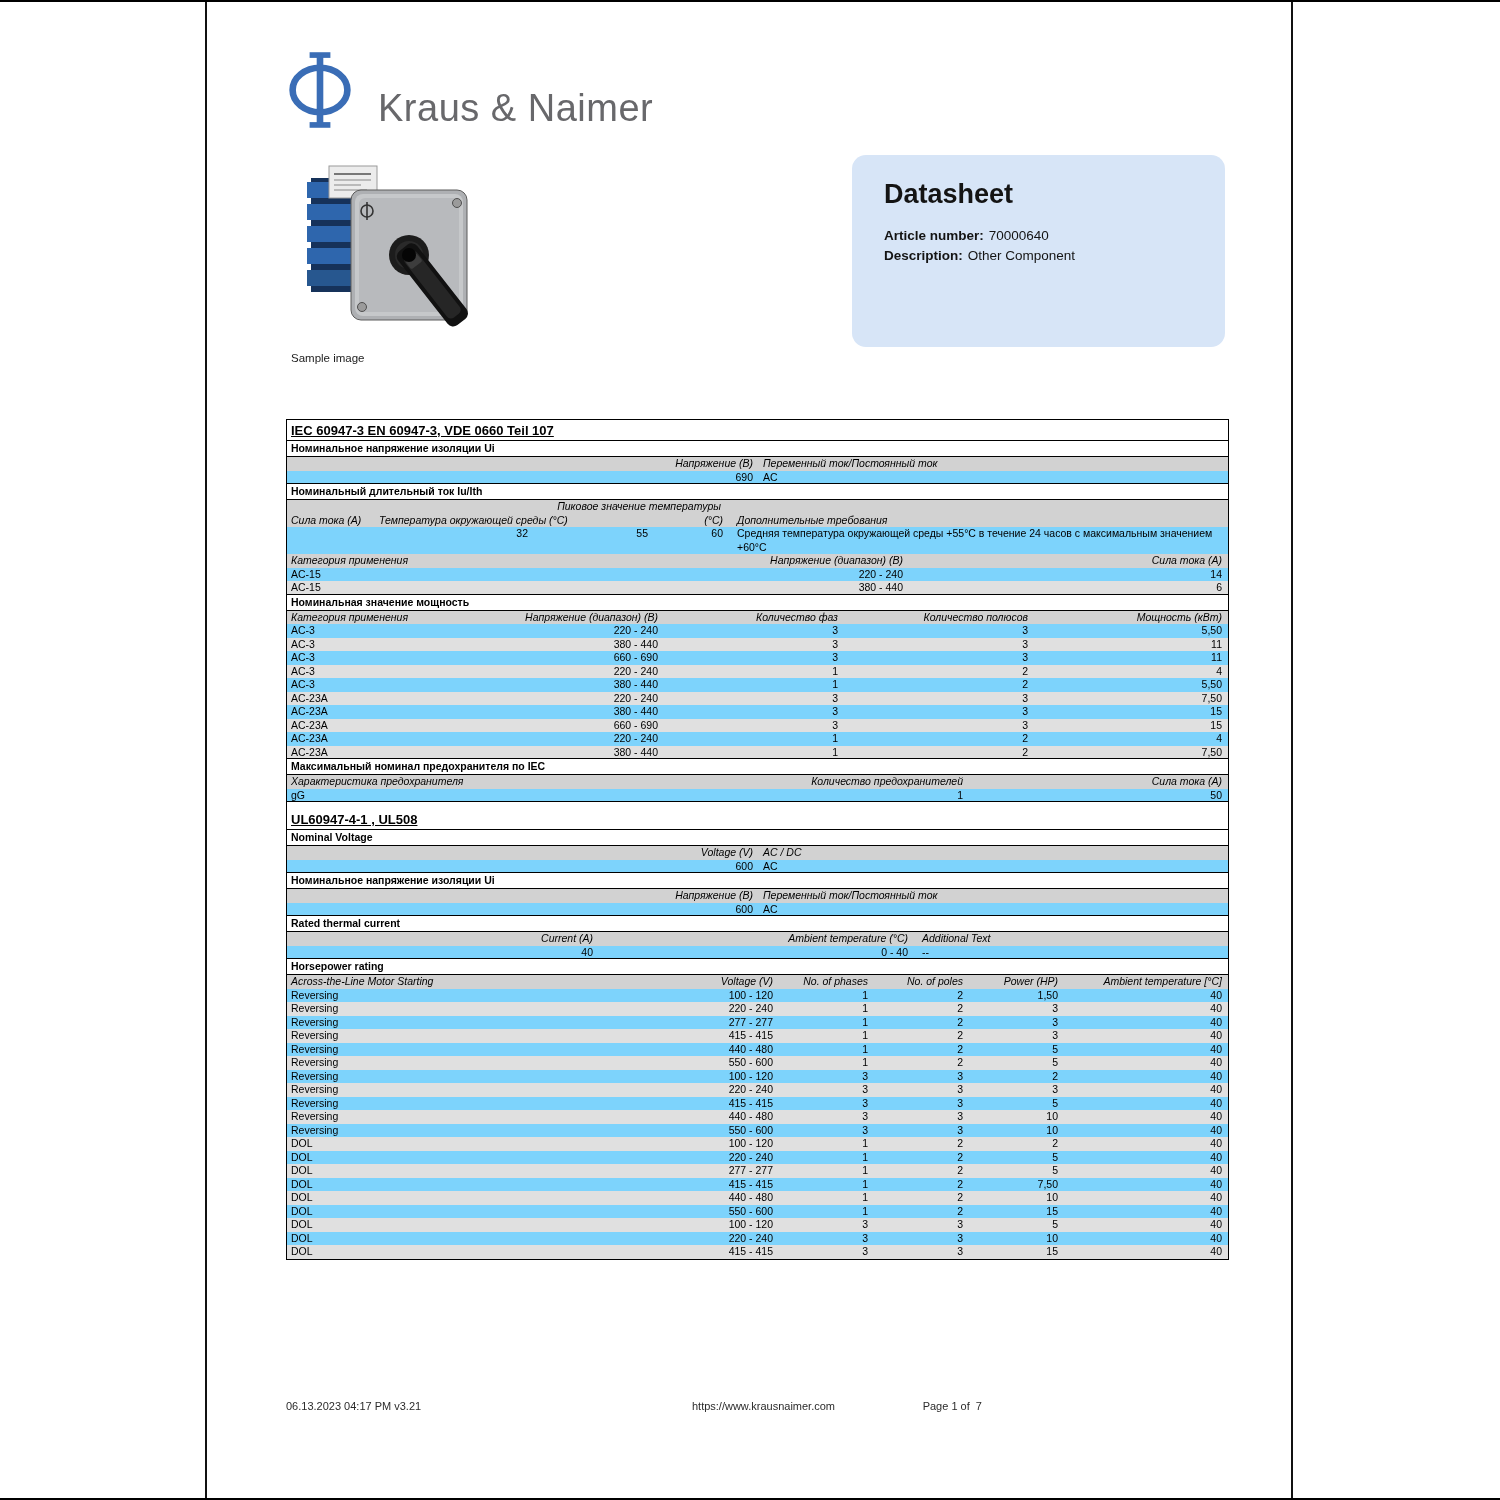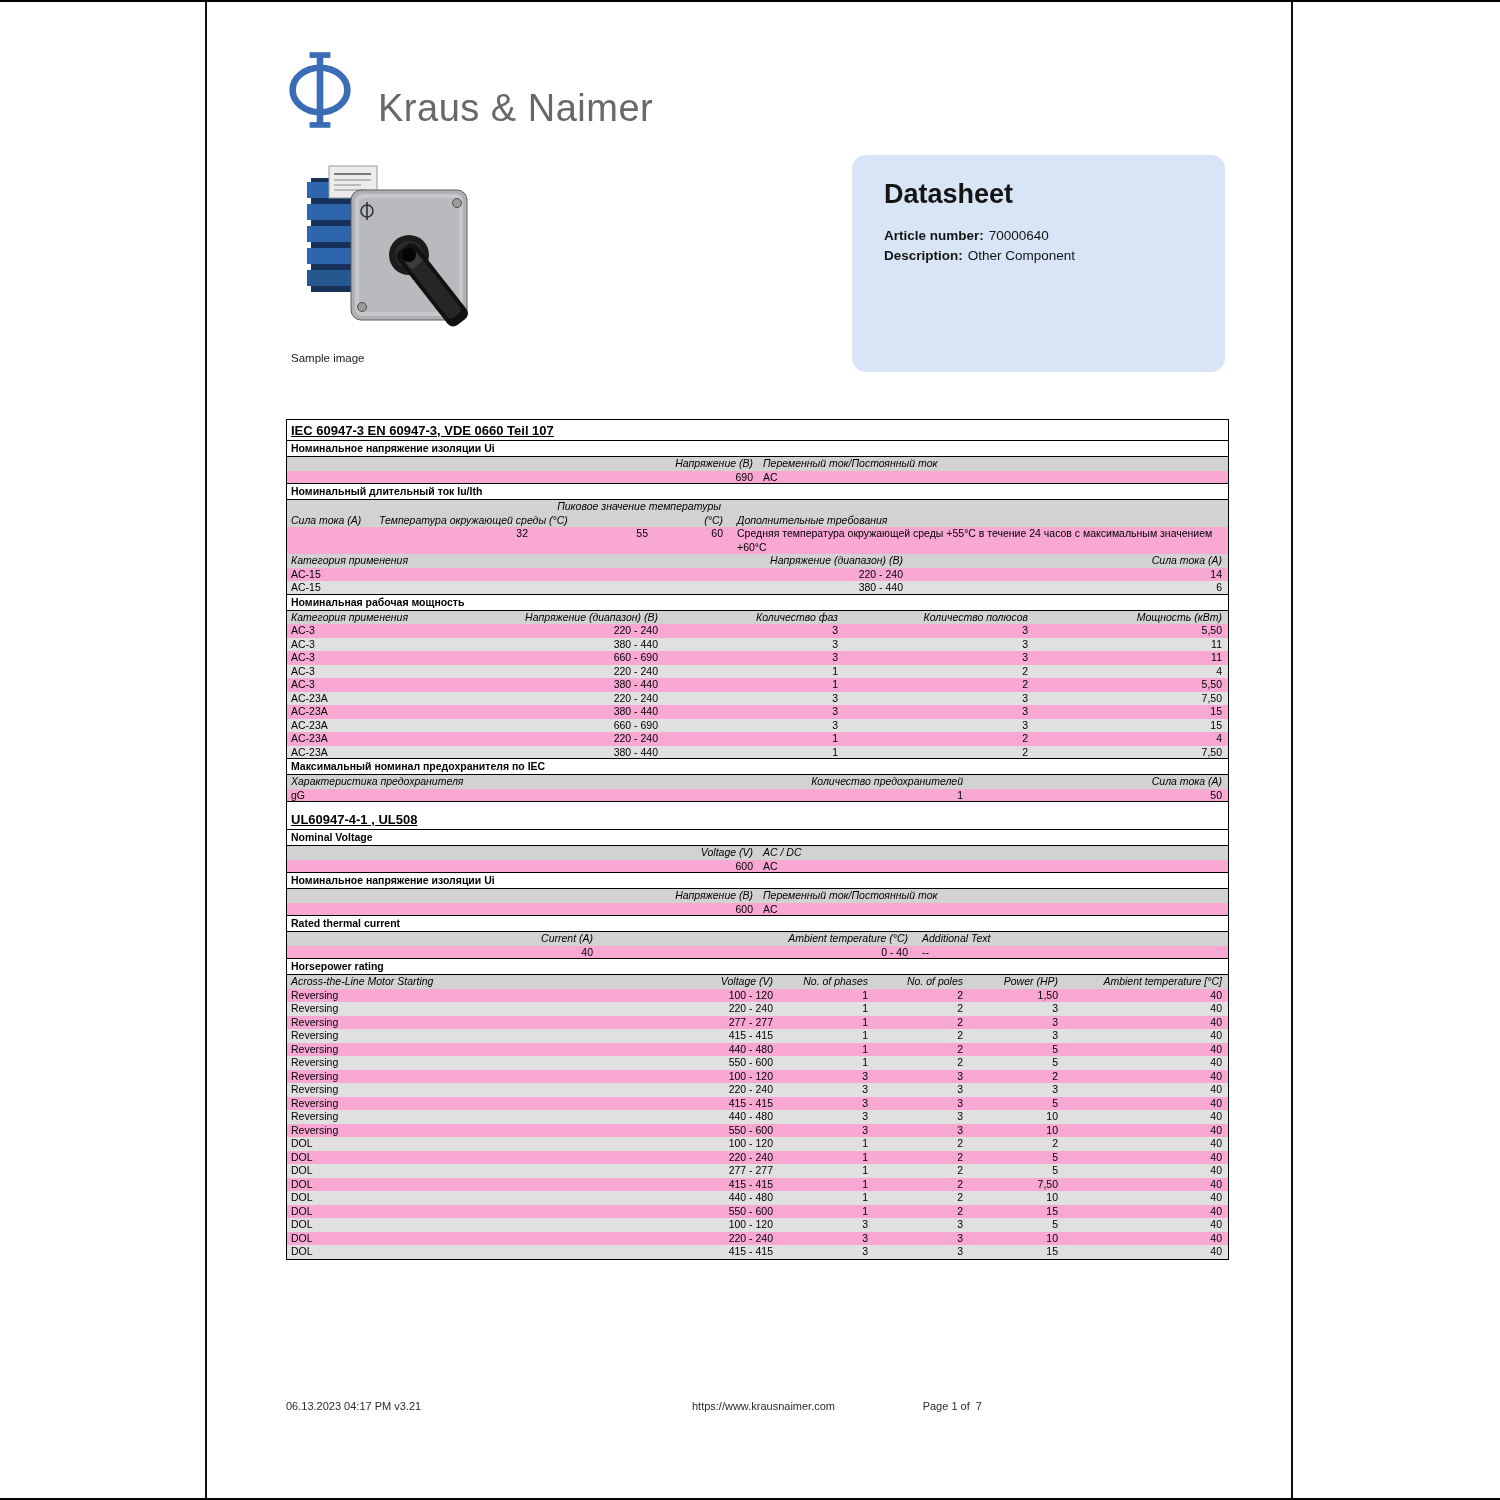--- a/index.html
+++ b/index.html
@@ -14,42 +14,42 @@
     background:#ffffff;border-left:2px solid #111;border-right:2px solid #111;
   }
   
   .brand{position:absolute;left:79px;top:48px;display:flex;align-items:flex-end;gap:24px}
   .brand-name{font-size:38px;color:#68686b;letter-spacing:.5px}
   
   .figure{position:absolute;left:94px;top:156px;width:170px;height:190px}
   .caption{position:absolute;left:84px;top:350px;font-size:11.5px;color:#1c1c1c}
   
   .panel{
-    position:absolute;left:645px;top:153px;width:373px;height:217px;box-sizing:border-box;
+    position:absolute;left:645px;top:153px;width:373px;height:192px;box-sizing:border-box;
     background:#d7e5f7;border-radius:14px;padding:24px 32px;
   }
   .panel-title{font-size:27px;font-weight:bold;color:#141414;margin-bottom:16px}
   .panel-line{font-size:13.5px;line-height:20px;color:#141414}
   .panel-line .lbl{font-weight:bold;margin-right:5px}
   
   .dtable{
     position:absolute;left:79px;top:417px;width:943px;box-sizing:border-box;
     border:1px solid #000;background:#fff;font-size:10.5px;
   }
   .t-title{
     font-weight:bold;font-size:13px;line-height:15px;padding:3px 4px 2px;
     border-top:1px solid #000;border-bottom:1px solid #000;margin-top:-1px;background:#fff;text-decoration:underline;
   }
   .t-title:not(:first-child){padding-top:10px}
   .t-section{
     font-weight:bold;font-size:10.5px;line-height:13px;padding:1px 4px;
     border-top:1px solid #000;border-bottom:1px solid #000;margin-top:-1px;background:#fff;
   }
   .dtable > div:first-child{margin-top:0;border-top:none}
-  .t-row{display:grid;min-height:13.5px;line-height:13.5px;background:#f9a8d4}
+  .t-row{display:grid;min-height:13.5px;line-height:13.5px;background:#7dd3fc}
   .t-row.hdr{background:#d2d2d2;font-style:italic}
   .t-row.alt{background:#e0e0e0}
   .t-row span{padding:0 4px;white-space:nowrap;overflow:visible}
   .t-row span:last-child{padding-right:6px}
   .L-pair{grid-template-columns:471px 1fr}
   .L-pair .c0{text-align:right;padding-right:5px}
   .L-pair .c1{padding-left:5px}
   .L-iuh1{grid-template-columns:440px 1fr}
   .L-iuh1 .c0{text-align:right}
   .L-iuh2{grid-template-columns:88px 282px 70px 1fr}
@@ -177,21 +177,21 @@
       <div class="t-row L-ie">
         <span class="c0">AC-15</span>
         <span class="c1">220 - 240</span>
         <span class="c2">14</span>
       </div>
       <div class="t-row L-ie alt">
         <span class="c0">AC-15</span>
         <span class="c1">380 - 440</span>
         <span class="c2">6</span>
       </div>
-      <div class="t-section">Номинальная рабочая мощность</div>
+      <div class="t-section">Номинальная значение мощность</div>
       <div class="t-row L-pw hdr">
         <span class="c0">Категория применения</span>
         <span class="c1">Напряжение (диапазон) (В)</span>
         <span class="c2">Количество фаз</span>
         <span class="c3">Количество полюсов</span>
         <span class="c4">Мощность (кВт)</span>
       </div>
       <div class="t-row L-pw">
         <span class="c0">AC-3</span>
         <span class="c1">220 - 240</span>

